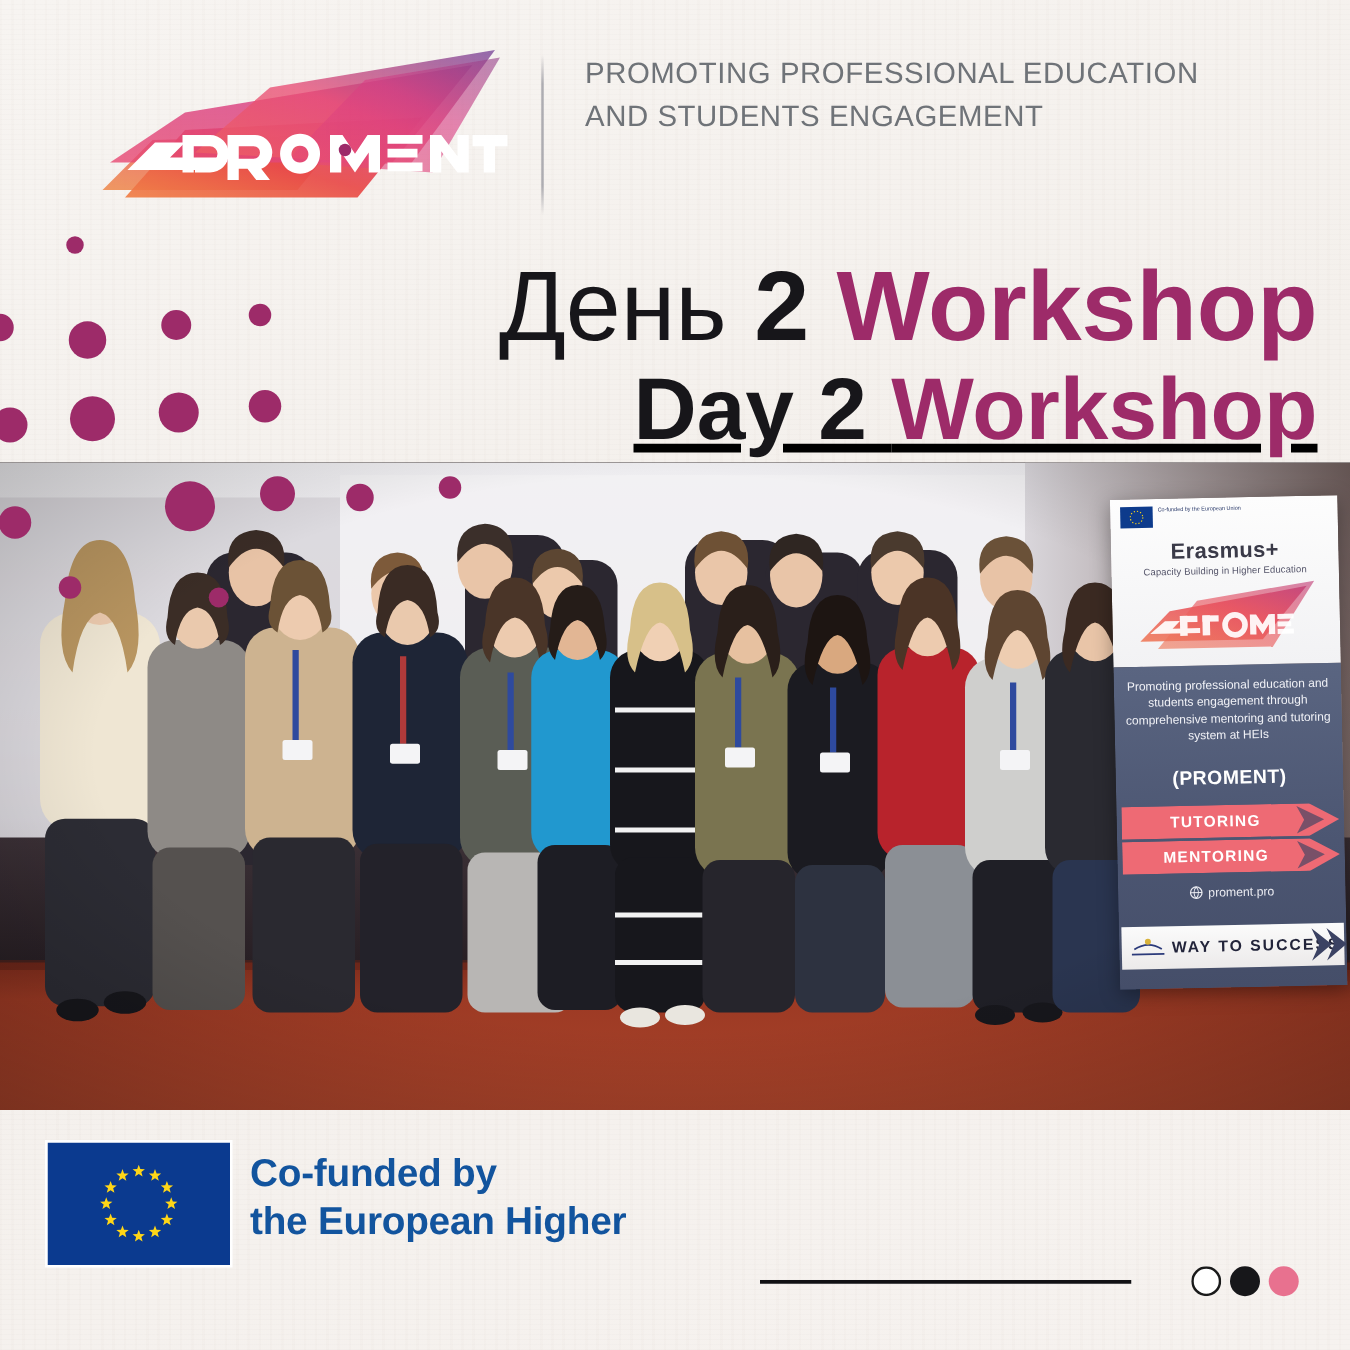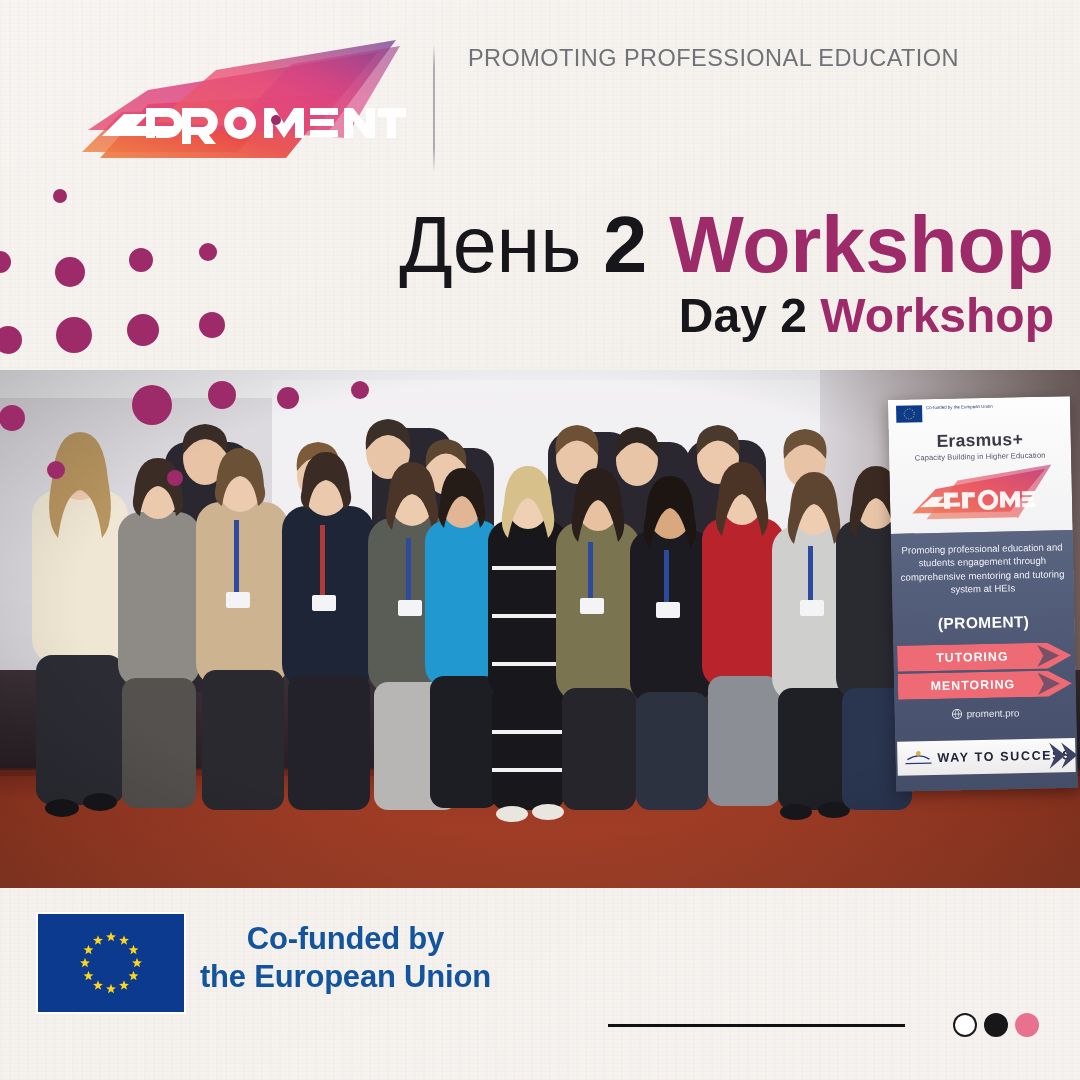--- a/index.html
+++ b/index.html
@@ -31,21 +31,21 @@
     position:absolute;left:468px;top:41px;width:560px;
     color:#6f7378;font-size:23.5px;line-height:34.5px;letter-spacing:.45px;
     font-weight:400;text-transform:uppercase;
   }
   #header-tagline div{white-space:nowrap;}
 
   
   #title-block{position:absolute;left:0;top:205px;width:1054px;text-align:right;}
   .title-line{line-height:1.0;white-space:nowrap;padding-left:43px;}
   #title-ru{font-size:79px;margin-bottom:8px;}
-  #title-en{font-size:48px;}
+  #title-en{font-size:70px;text-decoration:underline;}
   .t-light{font-weight:400;color:#17161a;}
   .t-bold{font-weight:700;color:#17161a;}
   .t-accent{font-weight:700;color:#9d2b69;}
 
   
   #dots-layer{position:absolute;left:0;top:0;width:1080px;height:1080px;pointer-events:none;}
   .deco-dot{position:absolute;border-radius:50%;background:#9d2b69;}
 
   
   #photo{
@@ -117,21 +117,21 @@
   #banner-foot-text{
     margin-left:40px;color:#22243a;font-size:12.6px;font-weight:700;letter-spacing:1.6px;
   }
 
   
   #footer{position:absolute;left:0;top:888px;width:1080px;height:192px;}
   #eu-logo{position:absolute;left:38px;top:26px;width:146px;height:98px;}
   #eu-flag{width:146px;height:98px;display:block;box-shadow:0 0 0 2px #ffffff;}
   #eu-text{
     position:absolute;left:200px;top:32px;
-    color:#12549e;font-size:31px;font-weight:700;line-height:38px;letter-spacing:-.2px;text-align:center;
+    color:#12549e;font-size:31px;font-weight:700;line-height:38px;letter-spacing:-.2px;
   }
   #footer-rule{
     position:absolute;left:608px;top:1024px;width:297px;height:3px;background:#111114;
   }
   #footer-dots{position:absolute;left:953px;top:1013px;width:96px;height:26px;}
   .fdot{position:absolute;top:0;width:24px;height:24px;border-radius:50%;}
   #fdot-0{left:0;background:#ffffff;box-shadow:inset 0 0 0 2px #1a1a1a;}
   #fdot-1{left:31px;background:#17171a;}
   #fdot-2{left:62px;background:#e8718f;}
 </style>
@@ -194,20 +194,21 @@
 
           <path d="M300 74 h28 v9 h-10 v21 h-9 v-21 h-9 z"></path>
         </g>
       </svg>
     </div>
 
     <div id="header-divider"></div>
 
     <div id="header-tagline">
       <div>PROMOTING PROFESSIONAL EDUCATION</div>
+      <div>AND STUDENTS ENGAGEMENT</div>
     </div>
   </div>
 
   <div id="title-block">
     <div class="title-line" id="title-ru"><span class="t-light">День</span> <span class="t-bold">2</span> <span class="t-accent">Workshop</span></div>
     <div class="title-line" id="title-en"><span class="t-bold">Day 2</span> <span class="t-accent">Workshop</span></div>
   </div>
 
   <div id="photo">
     <svg id="photo-svg" viewBox="0 0 1080 518" preserveAspectRatio="none">
@@ -476,21 +477,21 @@
             <polygon points="60.00,66.32 61.28,69.75 64.95,69.91 62.08,72.19 63.06,75.72 60.00,73.70 56.94,75.72 57.92,72.19 55.05,69.91 58.72,69.75" fill="#ffd617"></polygon>
             <polygon points="50.48,56.80 51.77,60.23 55.43,60.39 52.56,62.67 53.54,66.21 50.48,64.18 47.43,66.21 48.41,62.67 45.54,60.39 49.20,60.23" fill="#ffd617"></polygon>
             <polygon points="47.00,43.80 48.28,47.23 51.95,47.39 49.08,49.67 50.06,53.21 47.00,51.18 43.94,53.21 44.92,49.67 42.05,47.39 45.72,47.23" fill="#ffd617"></polygon>
             <polygon points="50.48,30.80 51.77,34.23 55.43,34.39 52.56,36.67 53.54,40.21 50.48,38.18 47.43,40.21 48.41,36.67 45.54,34.39 49.20,34.23" fill="#ffd617"></polygon>
             <polygon points="60.00,21.28 61.28,24.72 64.95,24.88 62.08,27.16 63.06,30.69 60.00,28.67 56.94,30.69 57.92,27.16 55.05,24.88 58.72,24.72" fill="#ffd617"></polygon>
           </g>
       </svg>
     </div>
     <div id="eu-text">
       <div>Co-funded by</div>
-      <div>the European Union</div>
+      <div>the European Higher</div>
     </div>
   </div>
 
   <div id="footer-rule"></div>
   <div id="footer-dots">
     <div class="fdot" id="fdot-0"></div>
     <div class="fdot" id="fdot-1"></div>
     <div class="fdot" id="fdot-2"></div>
   </div>
 

